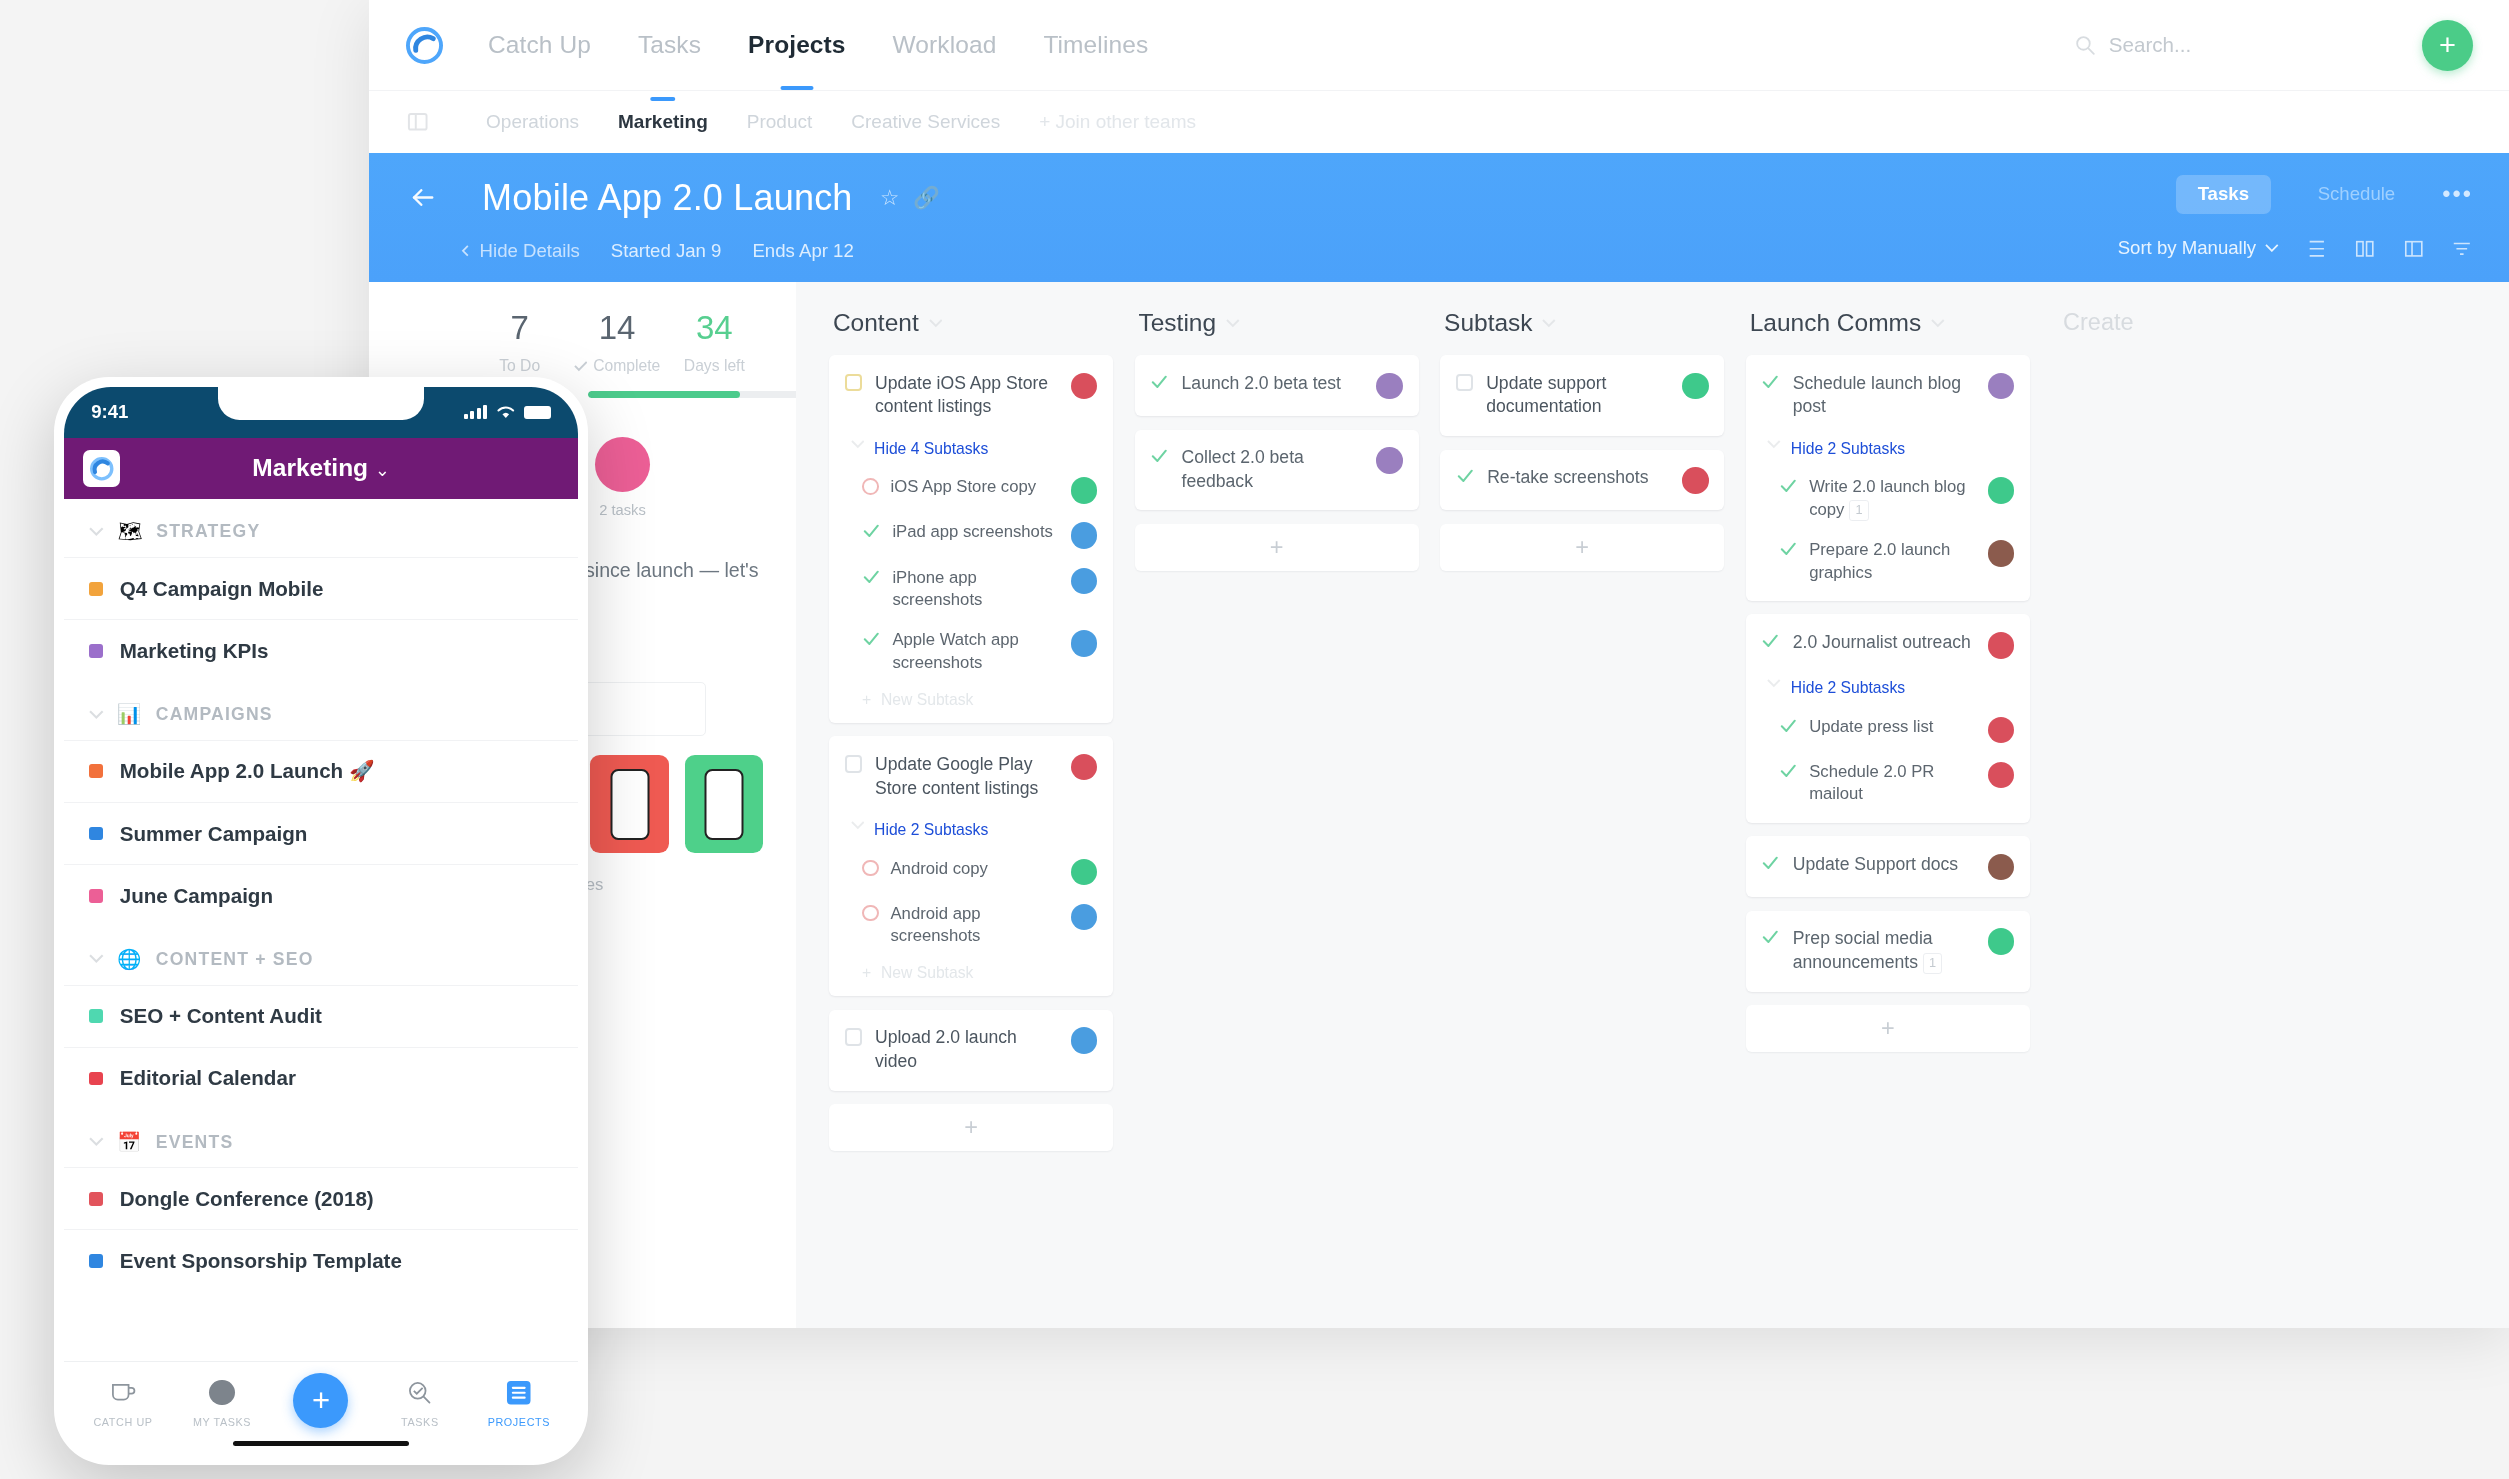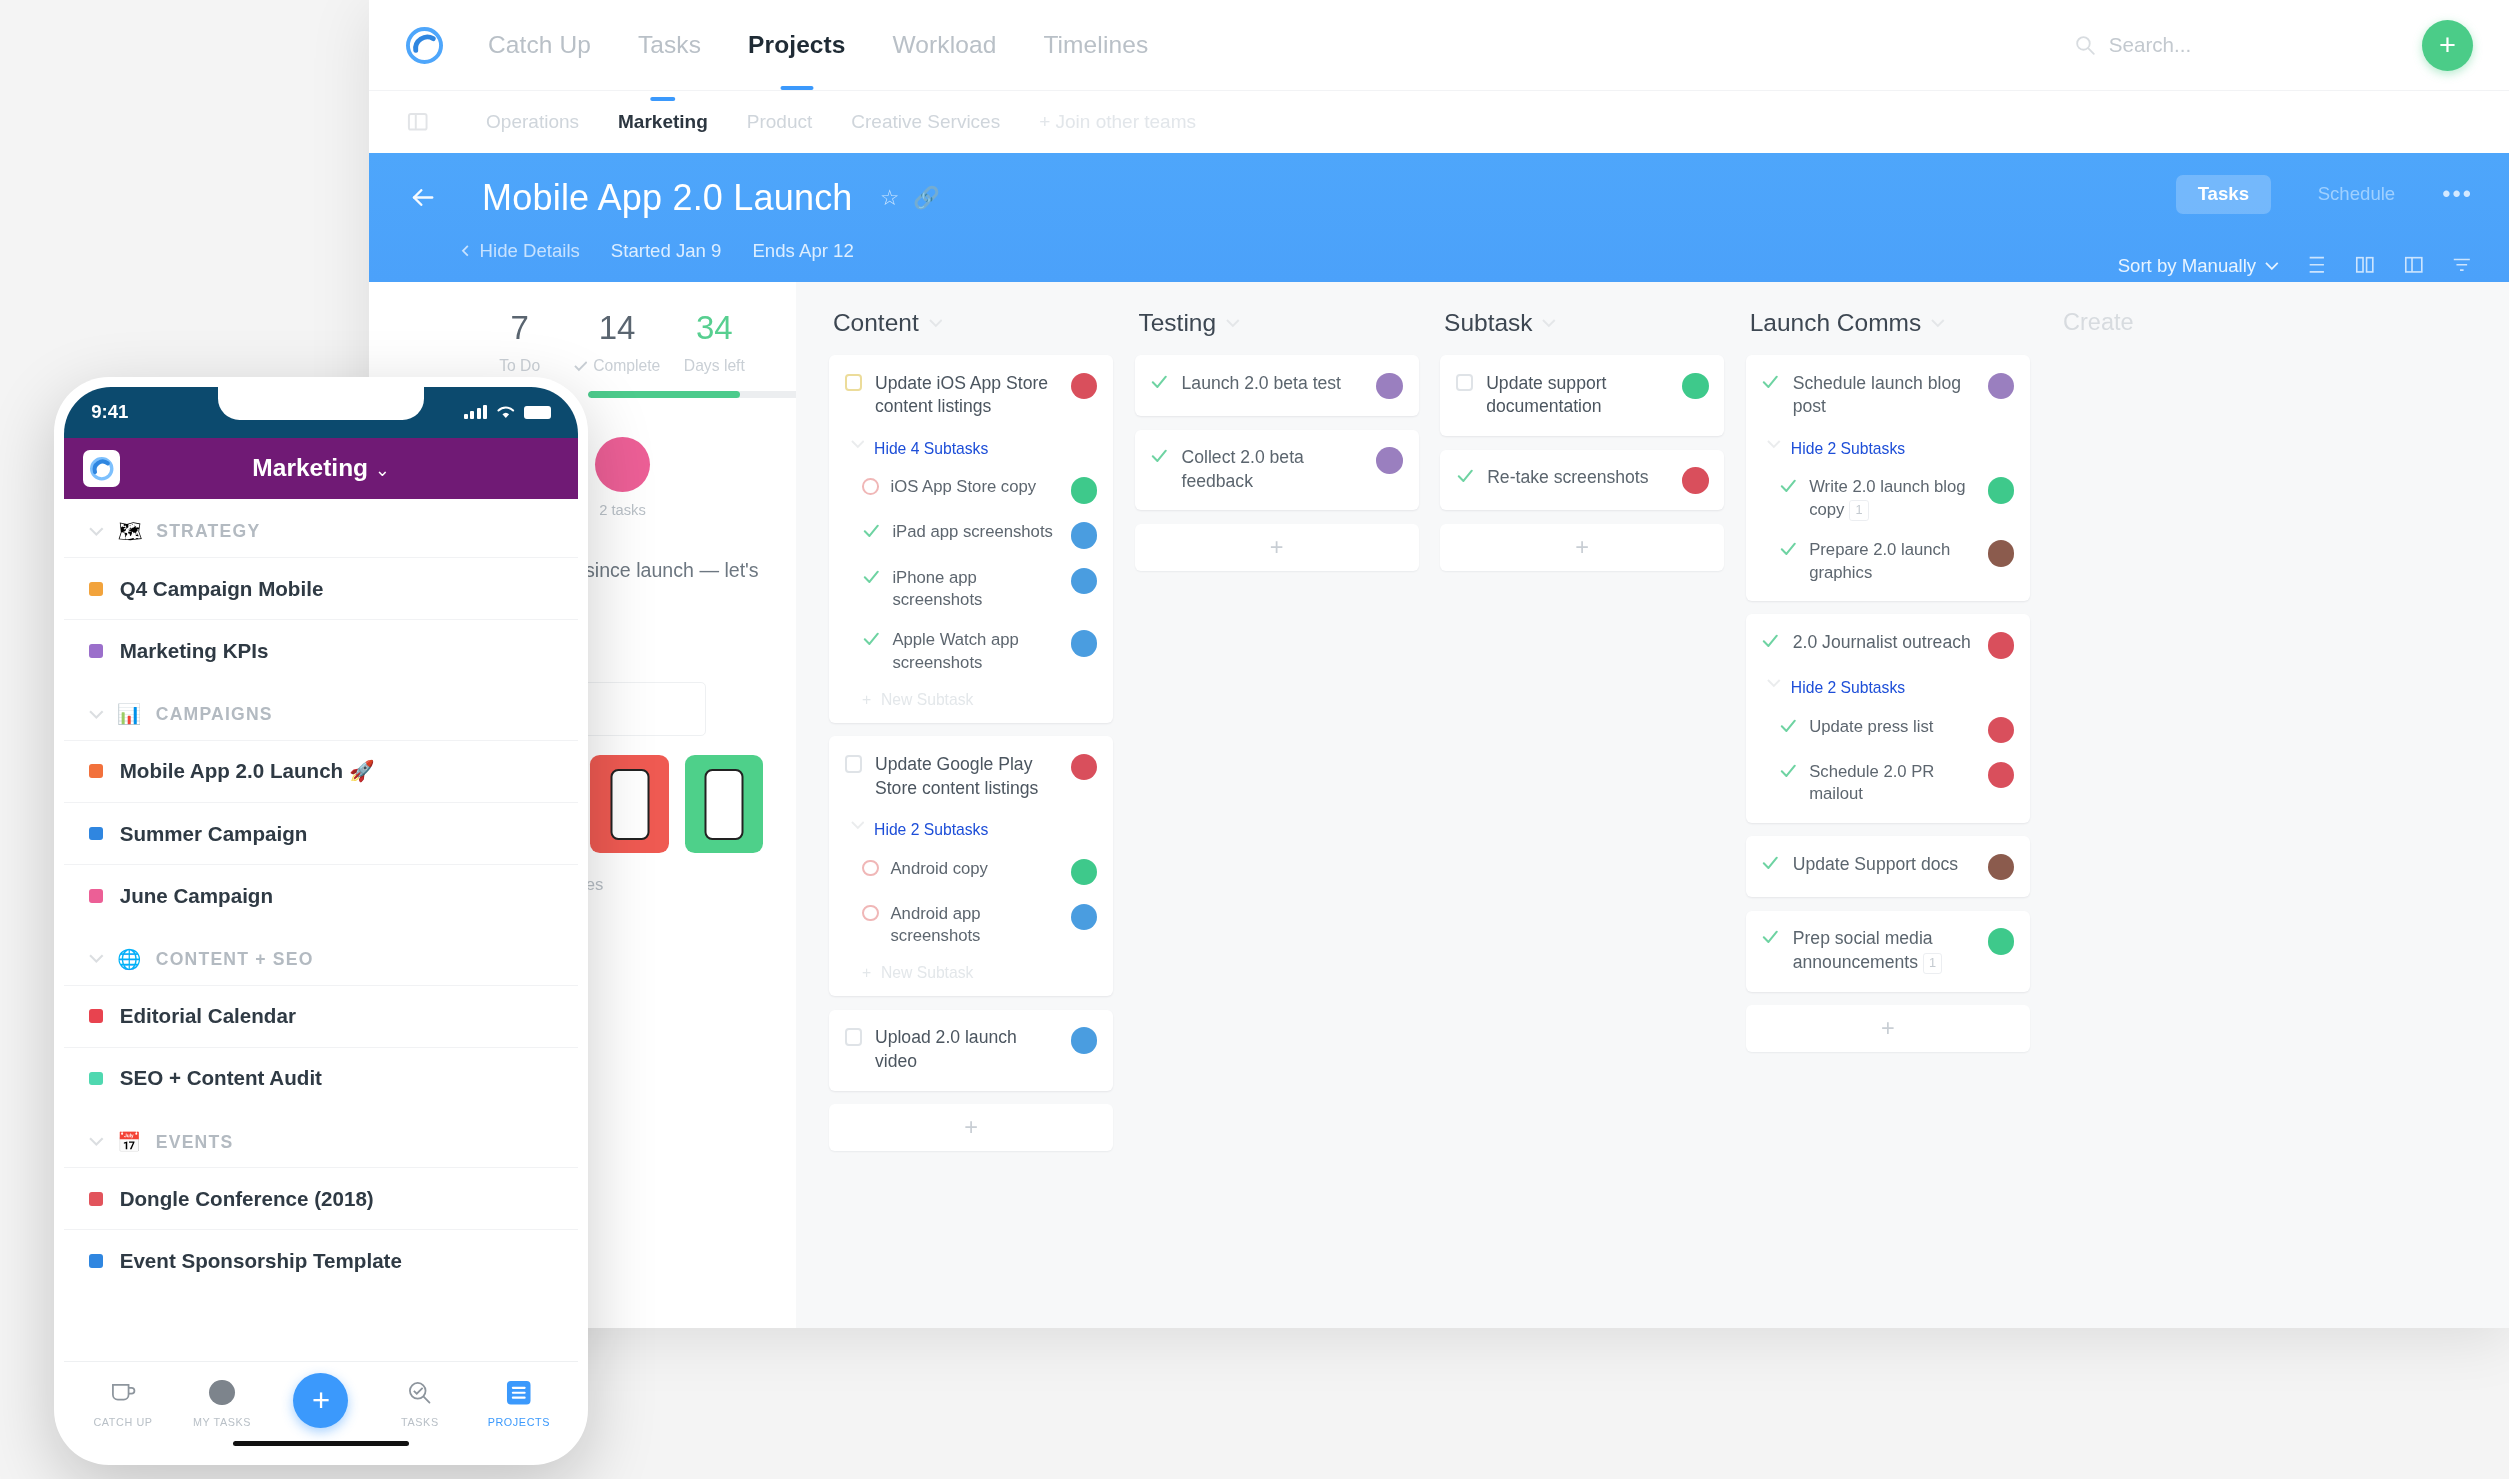--- a/index.html
+++ b/index.html
@@ -92,21 +92,21 @@
   .seg {
     font-size: 18.6px; color:#eaf4ff; padding: 8.8px 21.6px; border-radius: 6.9px; cursor:pointer;
   }
   .seg.active { background: rgba(255,255,255,.22); color:#fff; font-weight:700; }
   .seg.dim { color: #9fd0ff; }
   .dots { font-size: 23.5px; letter-spacing:2px; color:#d4e9ff; cursor:pointer; }
 
   .proj-meta-row { display:flex; align-items:flex-start; gap: 31px; margin-top: 21.6px; padding-left: 53px; }
   .meta-link { font-size: 18.6px; color:#c7e2ff; cursor:pointer; display:flex; align-items:center; gap:8.8px; }
   .meta-txt { font-size: 18.6px; color:#ddeeff; }
-  .proj-meta-right { position:absolute; right: 37px; bottom: 5px; display:flex; align-items:flex-start; gap:27px; }
+  .proj-meta-right { position:absolute; right: 37px; bottom: 23px; display:flex; align-items:flex-end; gap:27px; }
   .sortby { font-size: 18.6px; color:#e8f4ff; display:flex; align-items:center; gap:8.8px; cursor:pointer; }
   .viewico { width: 21.6px; height: 19.6px; opacity:.72; cursor:pointer; }
 
   
   .proj-body { display:flex; height: 1046px; }
   .detail-pane {
     width: 427px; flex:none; background:#fff; padding: 27.4px 33px 0 33px; overflow:hidden;
   }
   .stats { display:flex; gap: 0; padding-left: 69px; }
   .stat { width: 127px; text-align:center; }
@@ -658,26 +658,26 @@
           <span class="nm">June Campaign</span>
         </div>
         <div class="grp">
           <svg class="cv" viewBox="0 0 14 9" fill="none" stroke="#9aa2aa" stroke-width="2">
             <polyline points="1,1 7,7 13,1"></polyline>
           </svg>
           <span class="em">🌐</span>
           <span class="nm">CONTENT + SEO</span>
         </div>
         <div class="prow">
+          <span class="swatch" style="background:#4fd8b0"></span>
+          <span class="nm">SEO + Content Audit</span>
+        </div>
+        <div class="prow">
           <span class="swatch" style="background:#e8434f"></span>
           <span class="nm">Editorial Calendar</span>
-        </div>
-        <div class="prow">
-          <span class="swatch" style="background:#4fd8b0"></span>
-          <span class="nm">SEO + Content Audit</span>
         </div>
         <div class="grp">
           <svg class="cv" viewBox="0 0 14 9" fill="none" stroke="#9aa2aa" stroke-width="2">
             <polyline points="1,1 7,7 13,1"></polyline>
           </svg>
           <span class="em">📅</span>
           <span class="nm">EVENTS</span>
         </div>
         <div class="prow">
           <span class="swatch" style="background:#e2545c"></span>

